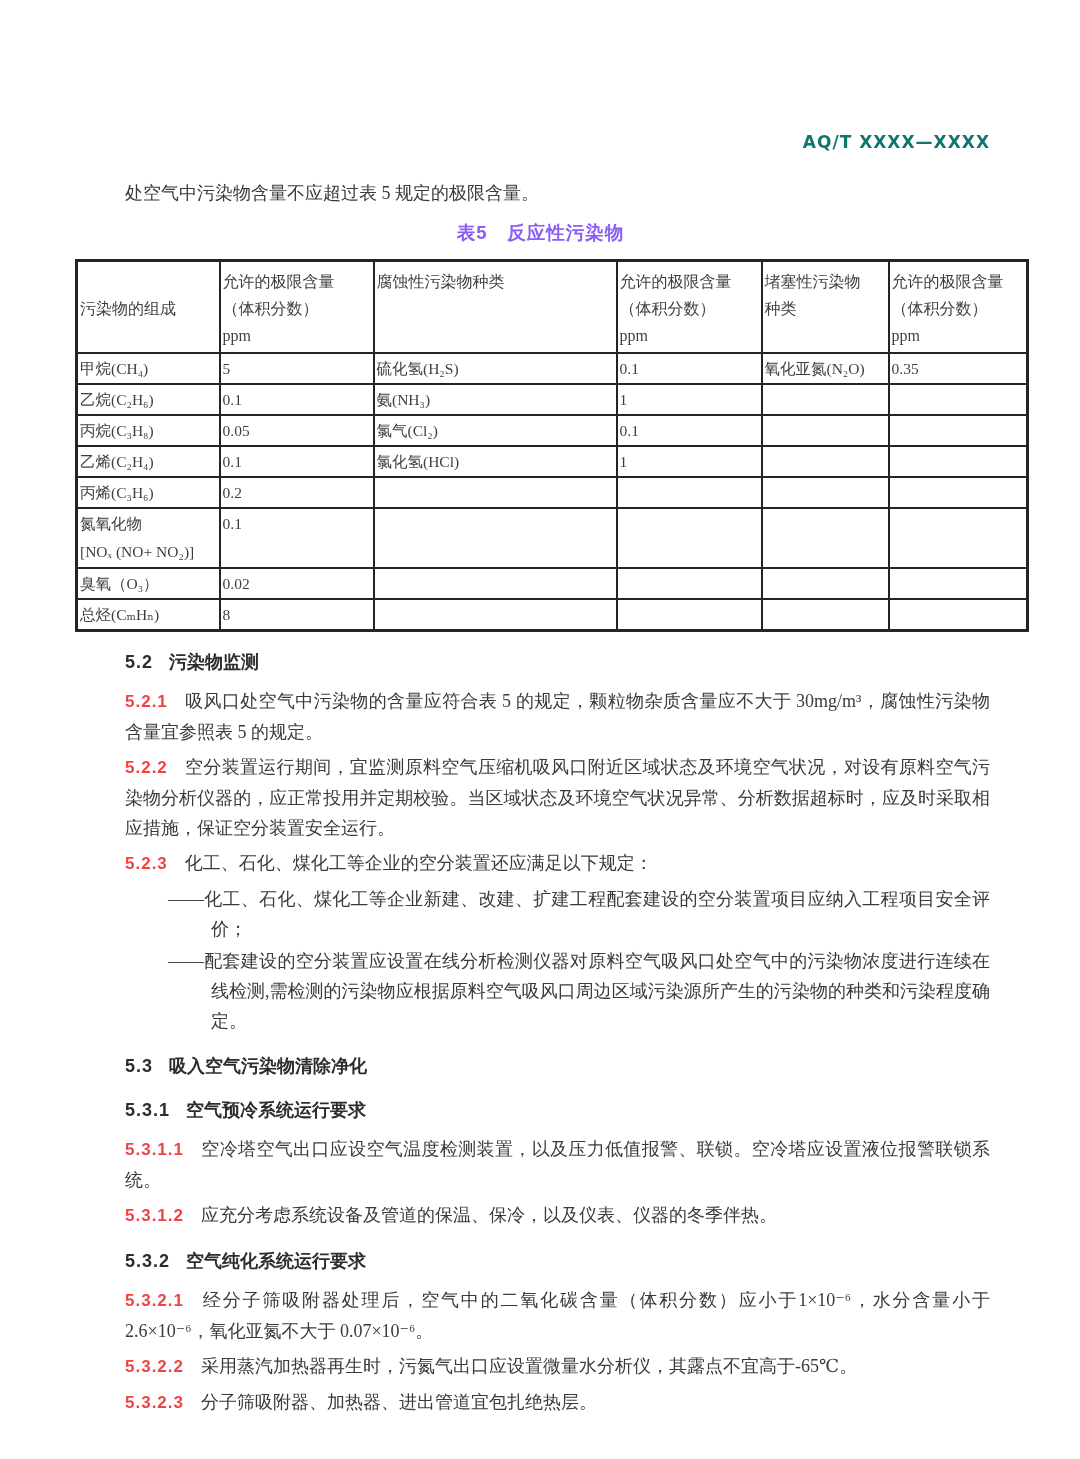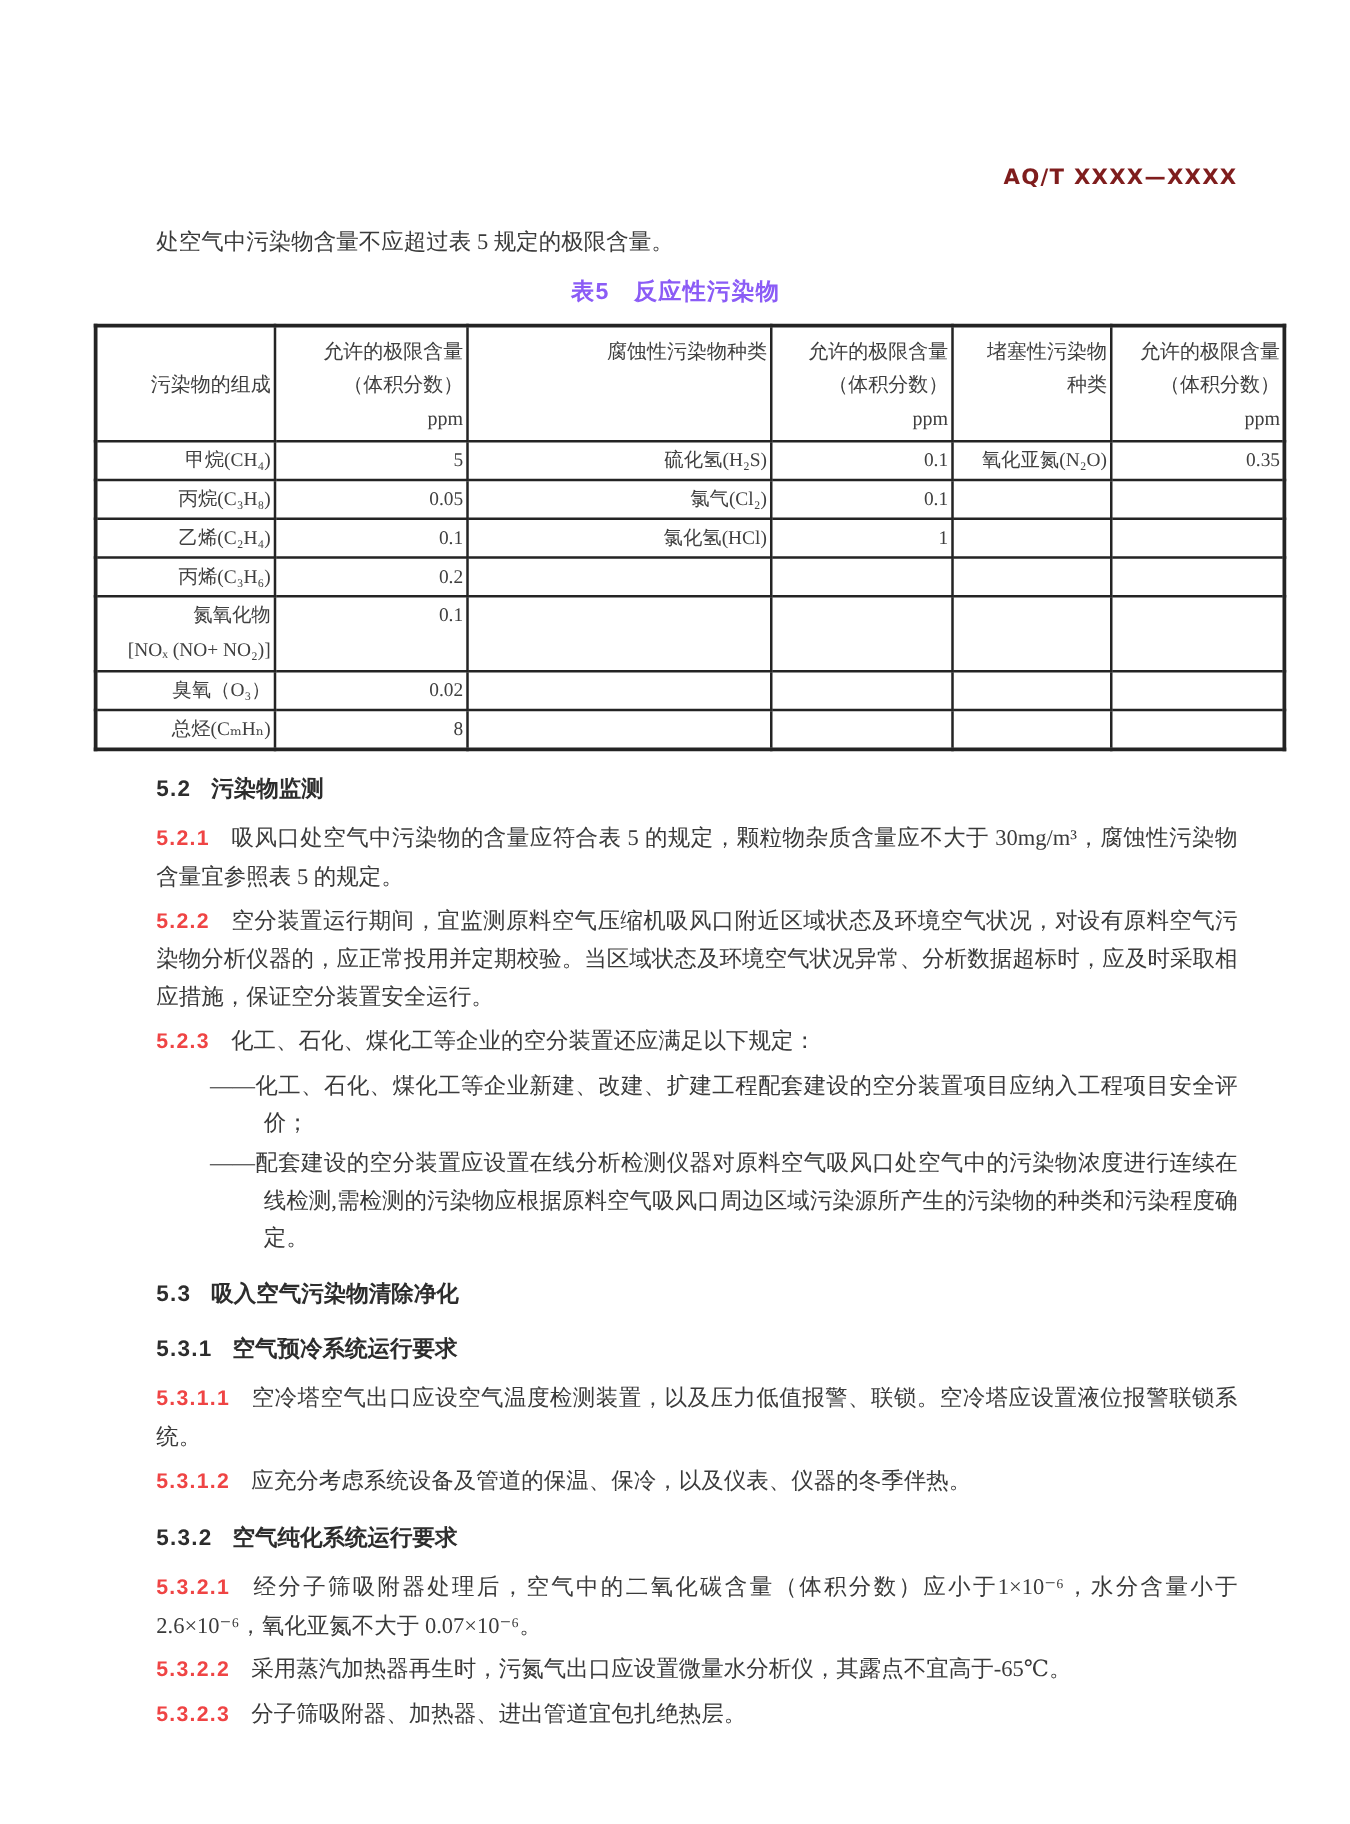--- a/index.html
+++ b/index.html
@@ -4,37 +4,37 @@
 <style>
   html,body { margin:0; padding:0; background:#e9e9e9; }
   .page {
     width:1080px; height:1459px; margin:0 auto; background:#ffffff;
     box-sizing:border-box; padding:132px 90px 0 125px;
     font-family:"Liberation Serif","DejaVu Serif",serif;
     color:#3a3a3a; overflow:hidden; position:relative;
   }
   .doc-header {
     text-align:right; font-family:"DejaVu Sans","Liberation Sans",sans-serif;
-    font-size:17px; font-weight:600; letter-spacing:1px; color:#7f1d1d; line-height:20px;
+    font-size:17px; font-weight:600; letter-spacing:1px; color:#0f766e; line-height:20px;
   }
   .intro { margin:26px 0 0 0; font-size:18px; line-height:30px; }
   .caption {
     margin:12px 0 0 0; text-align:center; position:relative; left:-17px;
     font-family:"Liberation Sans","DejaVu Sans",sans-serif;
     font-weight:700; font-size:18.5px; color:#8b5cf6; line-height:26px;
     letter-spacing:1px;
   }
   table.ptable {
     table-layout:fixed; width:951px; margin:13px 0 0 -50px;
     border-collapse:collapse; border:3px solid #242424;
     font-size:15.5px; color:#3f3f3f;
   }
   .ptable col.c1{width:143px}.ptable col.c2{width:154px}.ptable col.c3{width:243px}
   .ptable col.c4{width:145px}.ptable col.c5{width:127px}.ptable col.c6{width:139px}
-  .ptable th, .ptable td { border:2px solid #242424; text-align:right; overflow:hidden; }
+  .ptable th, .ptable td { border:2px solid #242424; text-align:left; overflow:hidden; }
   .ptable th {
     font-weight:400; vertical-align:top; padding:6px 2px 3px; font-size:16px;
   }
   .ptable th div { line-height:27px; }
   .ptable th.v-mid { vertical-align:middle; }
   .ptable td {
     height:27px; line-height:27px; white-space:nowrap; padding:1px 2px;
     vertical-align:middle;
   }
   .ptable tr.row-tall td { height:56px; vertical-align:top; }
@@ -108,20 +108,28 @@
         </tr>
       </thead>
     <tbody>
         <tr>
           <td>甲烷(CH₄)</td>
           <td>5</td>
           <td>硫化氢(H₂S)</td>
           <td>0.1</td>
           <td>氧化亚氮(N₂O)</td>
           <td>0.35</td>
+        </tr>
+        <tr>
+          <td>乙烷(C₂H₆)</td>
+          <td>0.1</td>
+          <td>氨(NH₃)</td>
+          <td>1</td>
+          <td></td>
+          <td></td>
         </tr>
         <tr>
           <td>丙烷(C₃H₈)</td>
           <td>0.05</td>
           <td>氯气(Cl₂)</td>
           <td>0.1</td>
           <td></td>
           <td></td>
         </tr>
         <tr>

